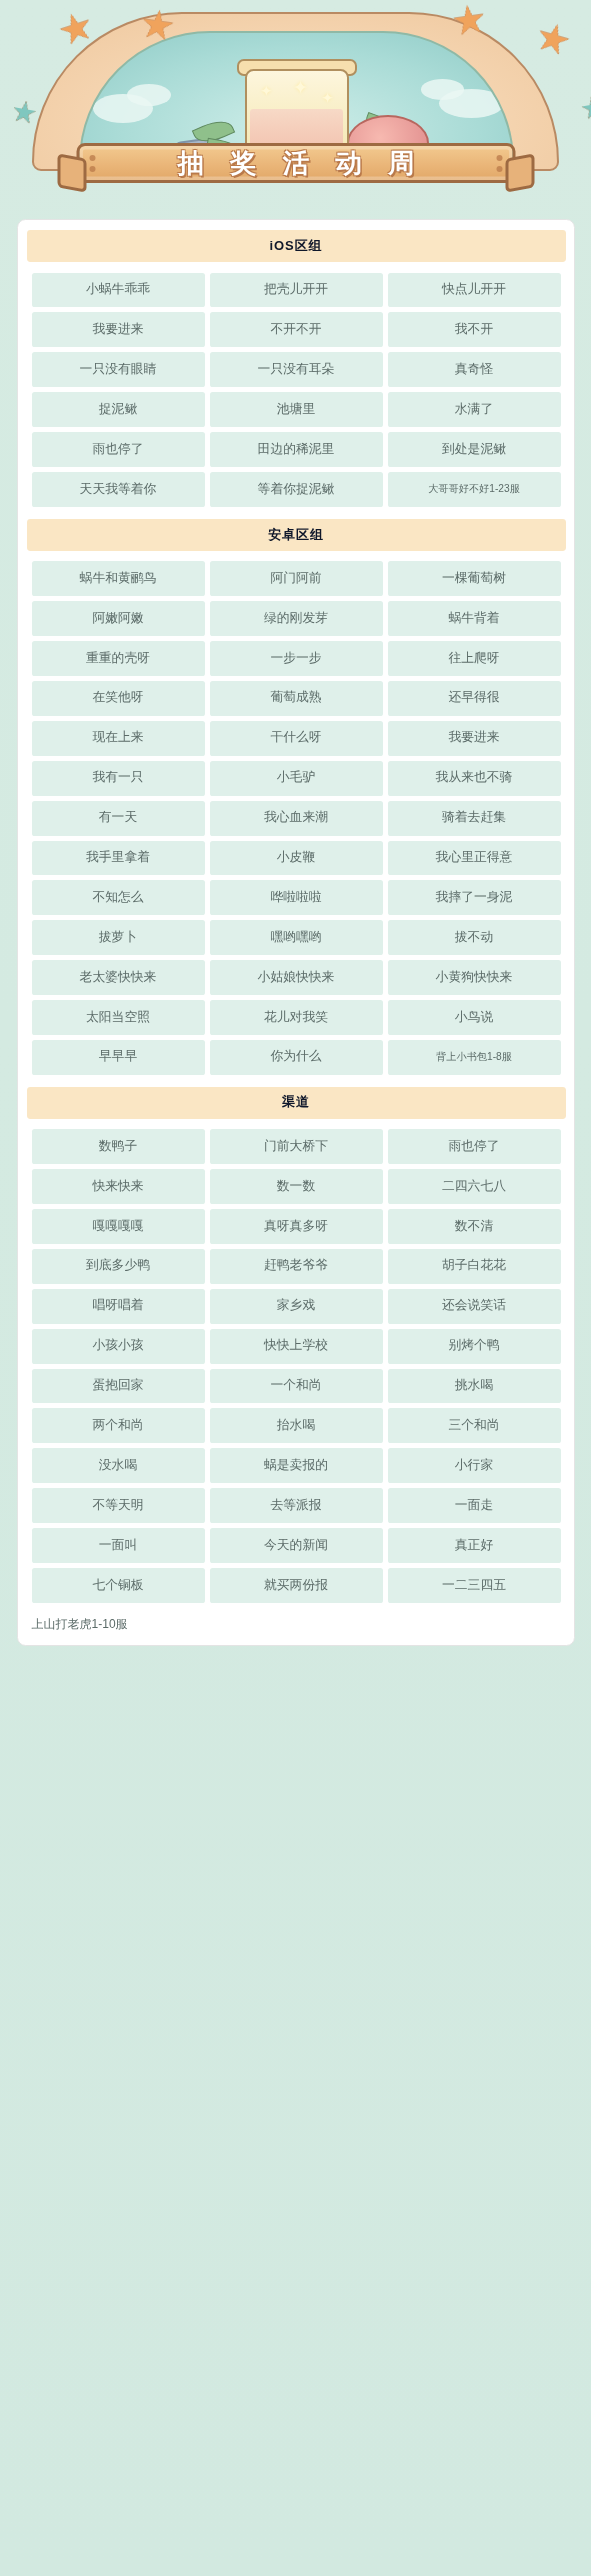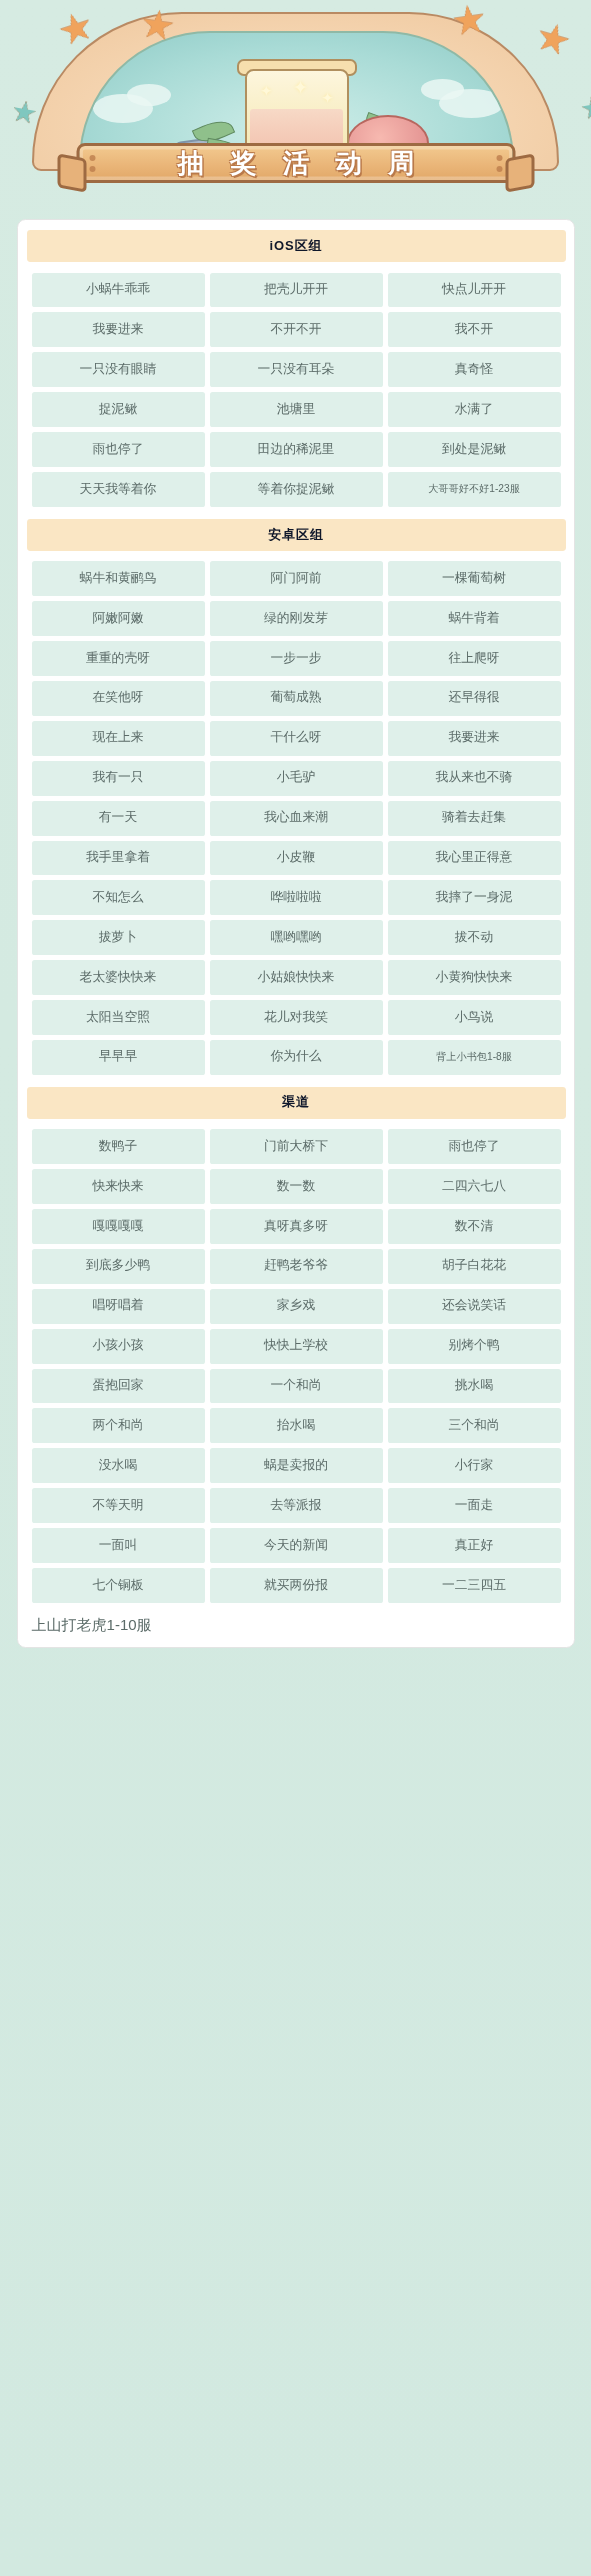--- a/index.html
+++ b/index.html
@@ -220,21 +220,21 @@
     padding: 8.5px 1.7px 9.4px 1.7px;
     border-radius: 2.6px;
     white-space: nowrap;
     overflow: hidden;
     text-overflow: ellipsis;
   }
   table.grid td.small { font-size: 10.2px; }
 
   .footer-note {
     margin: 8.5px 0 0 5.1px;
-    font-size: 15px;
+    font-size: 12px;
     color: #5b6b68;
   }
 </style>
 </head>
 <body>
 
 <div id="page">
 
   <div class="banner">
     <div class="banner-sky"></div>

